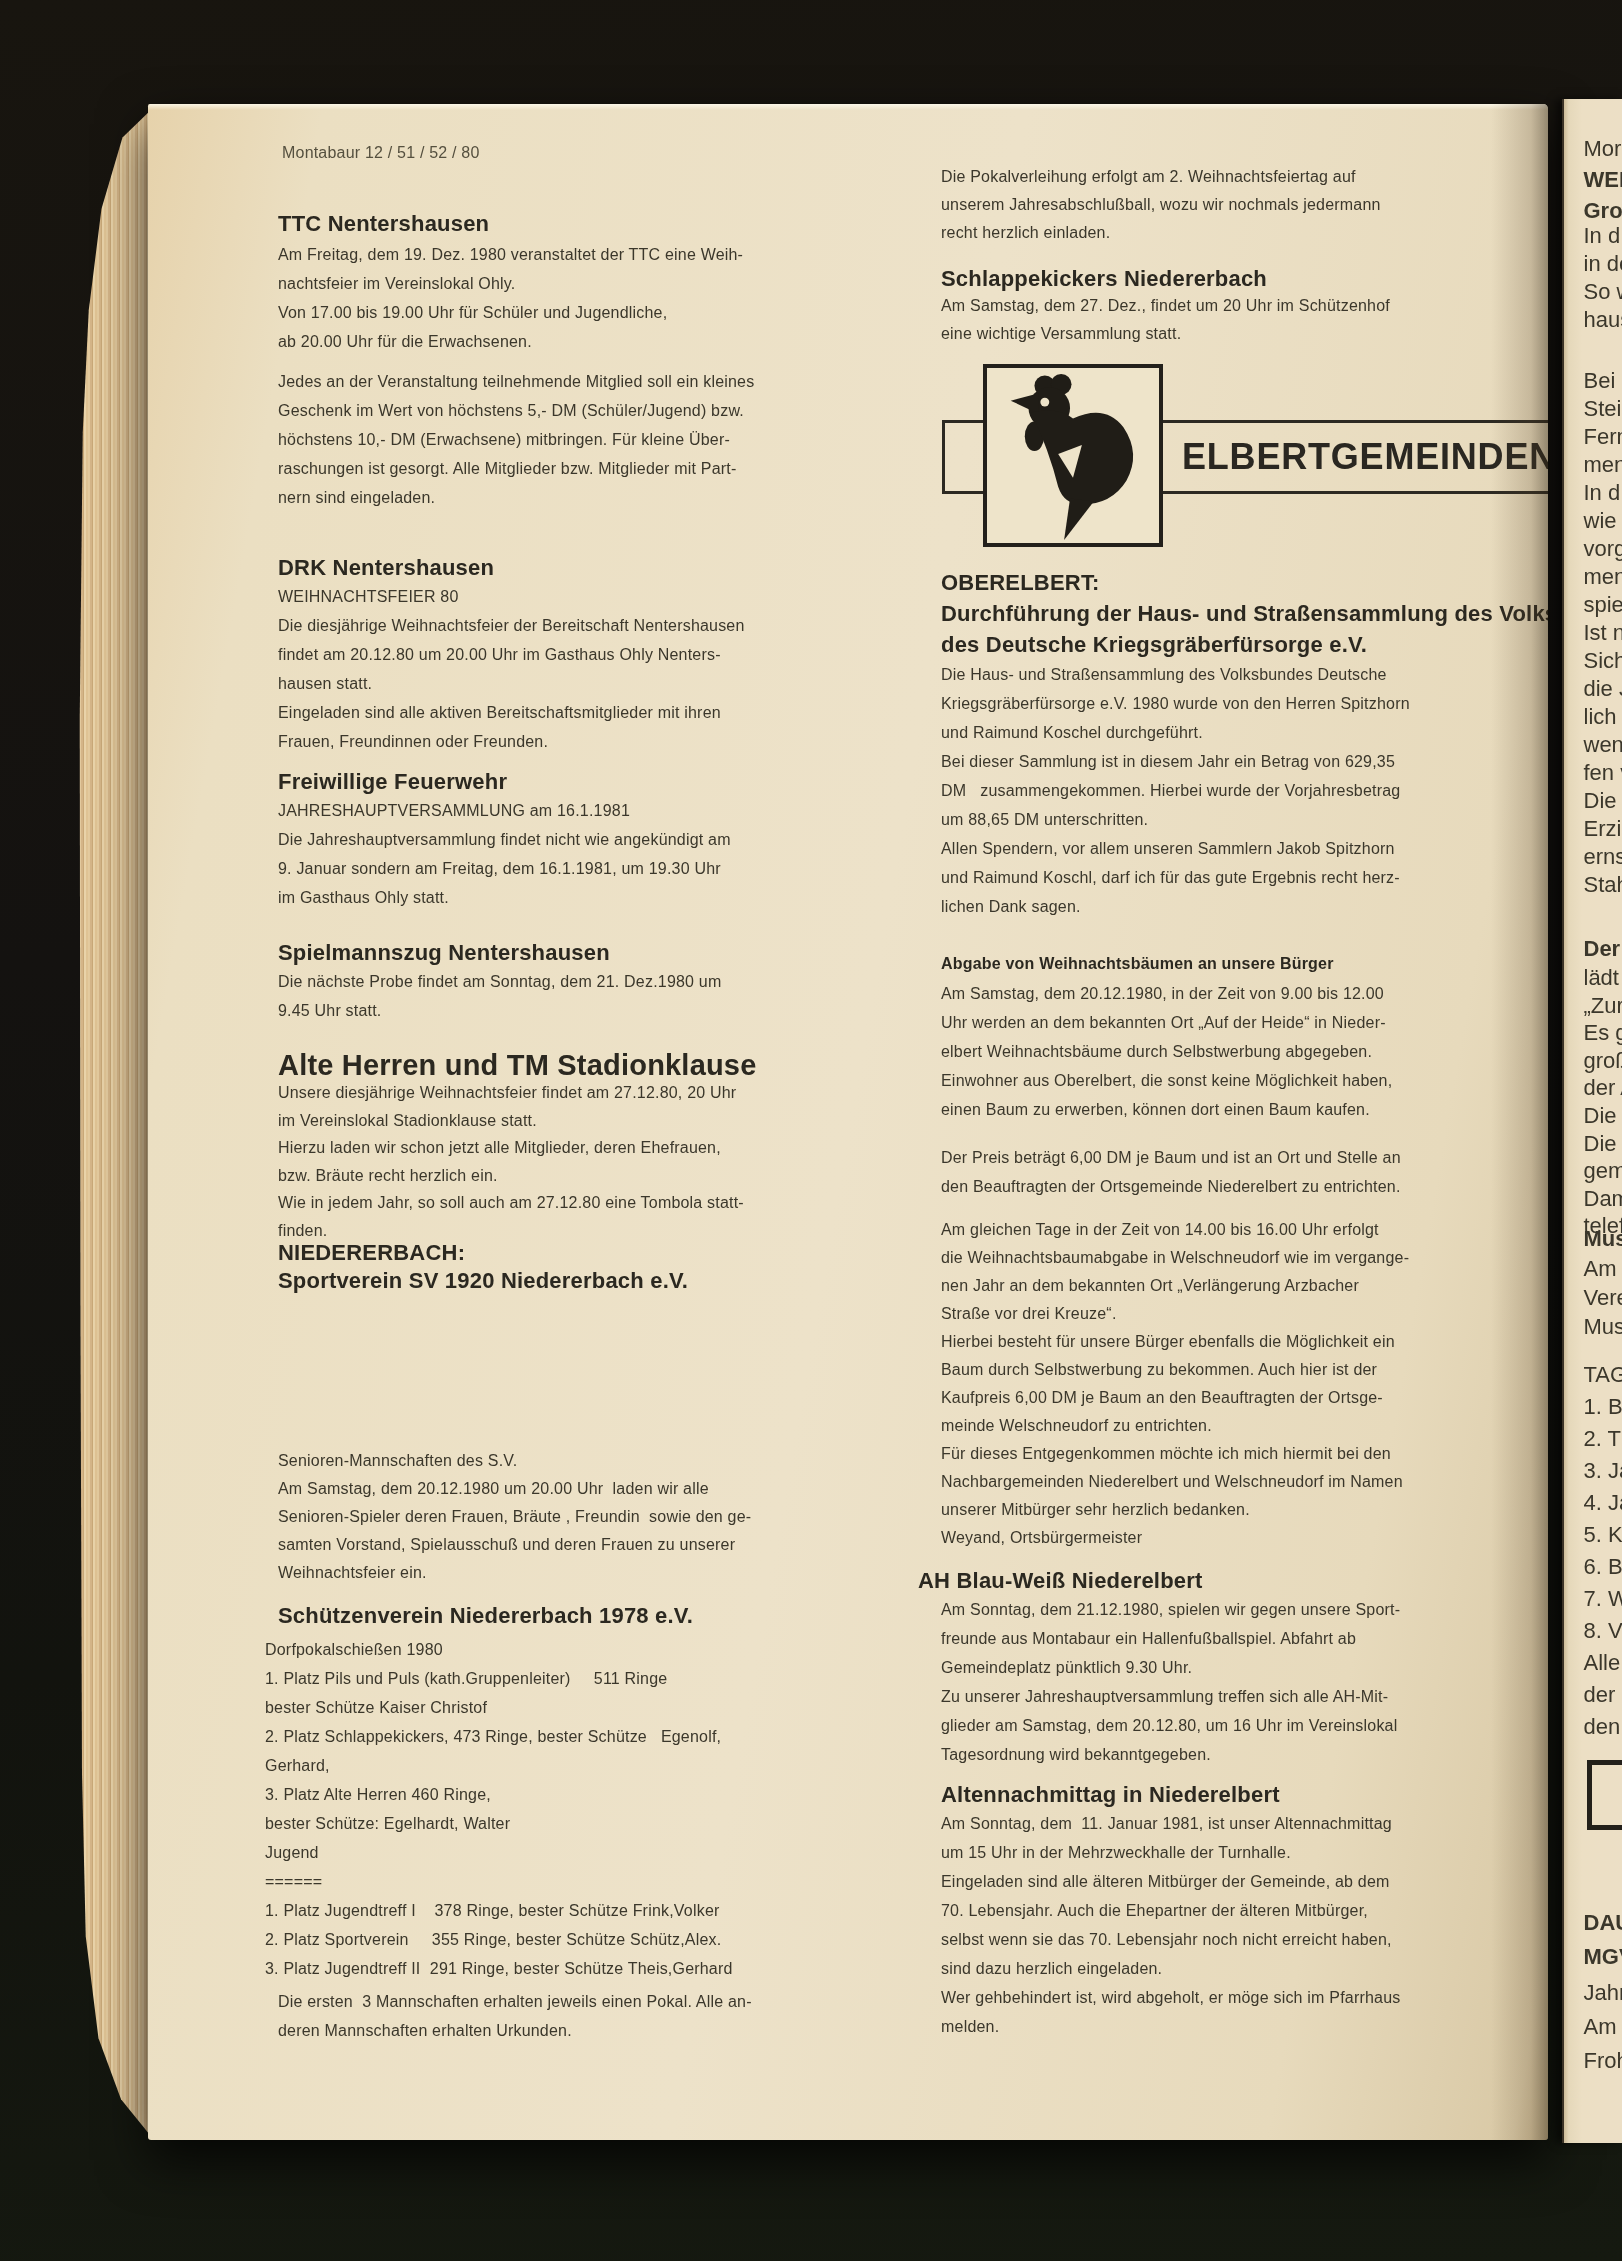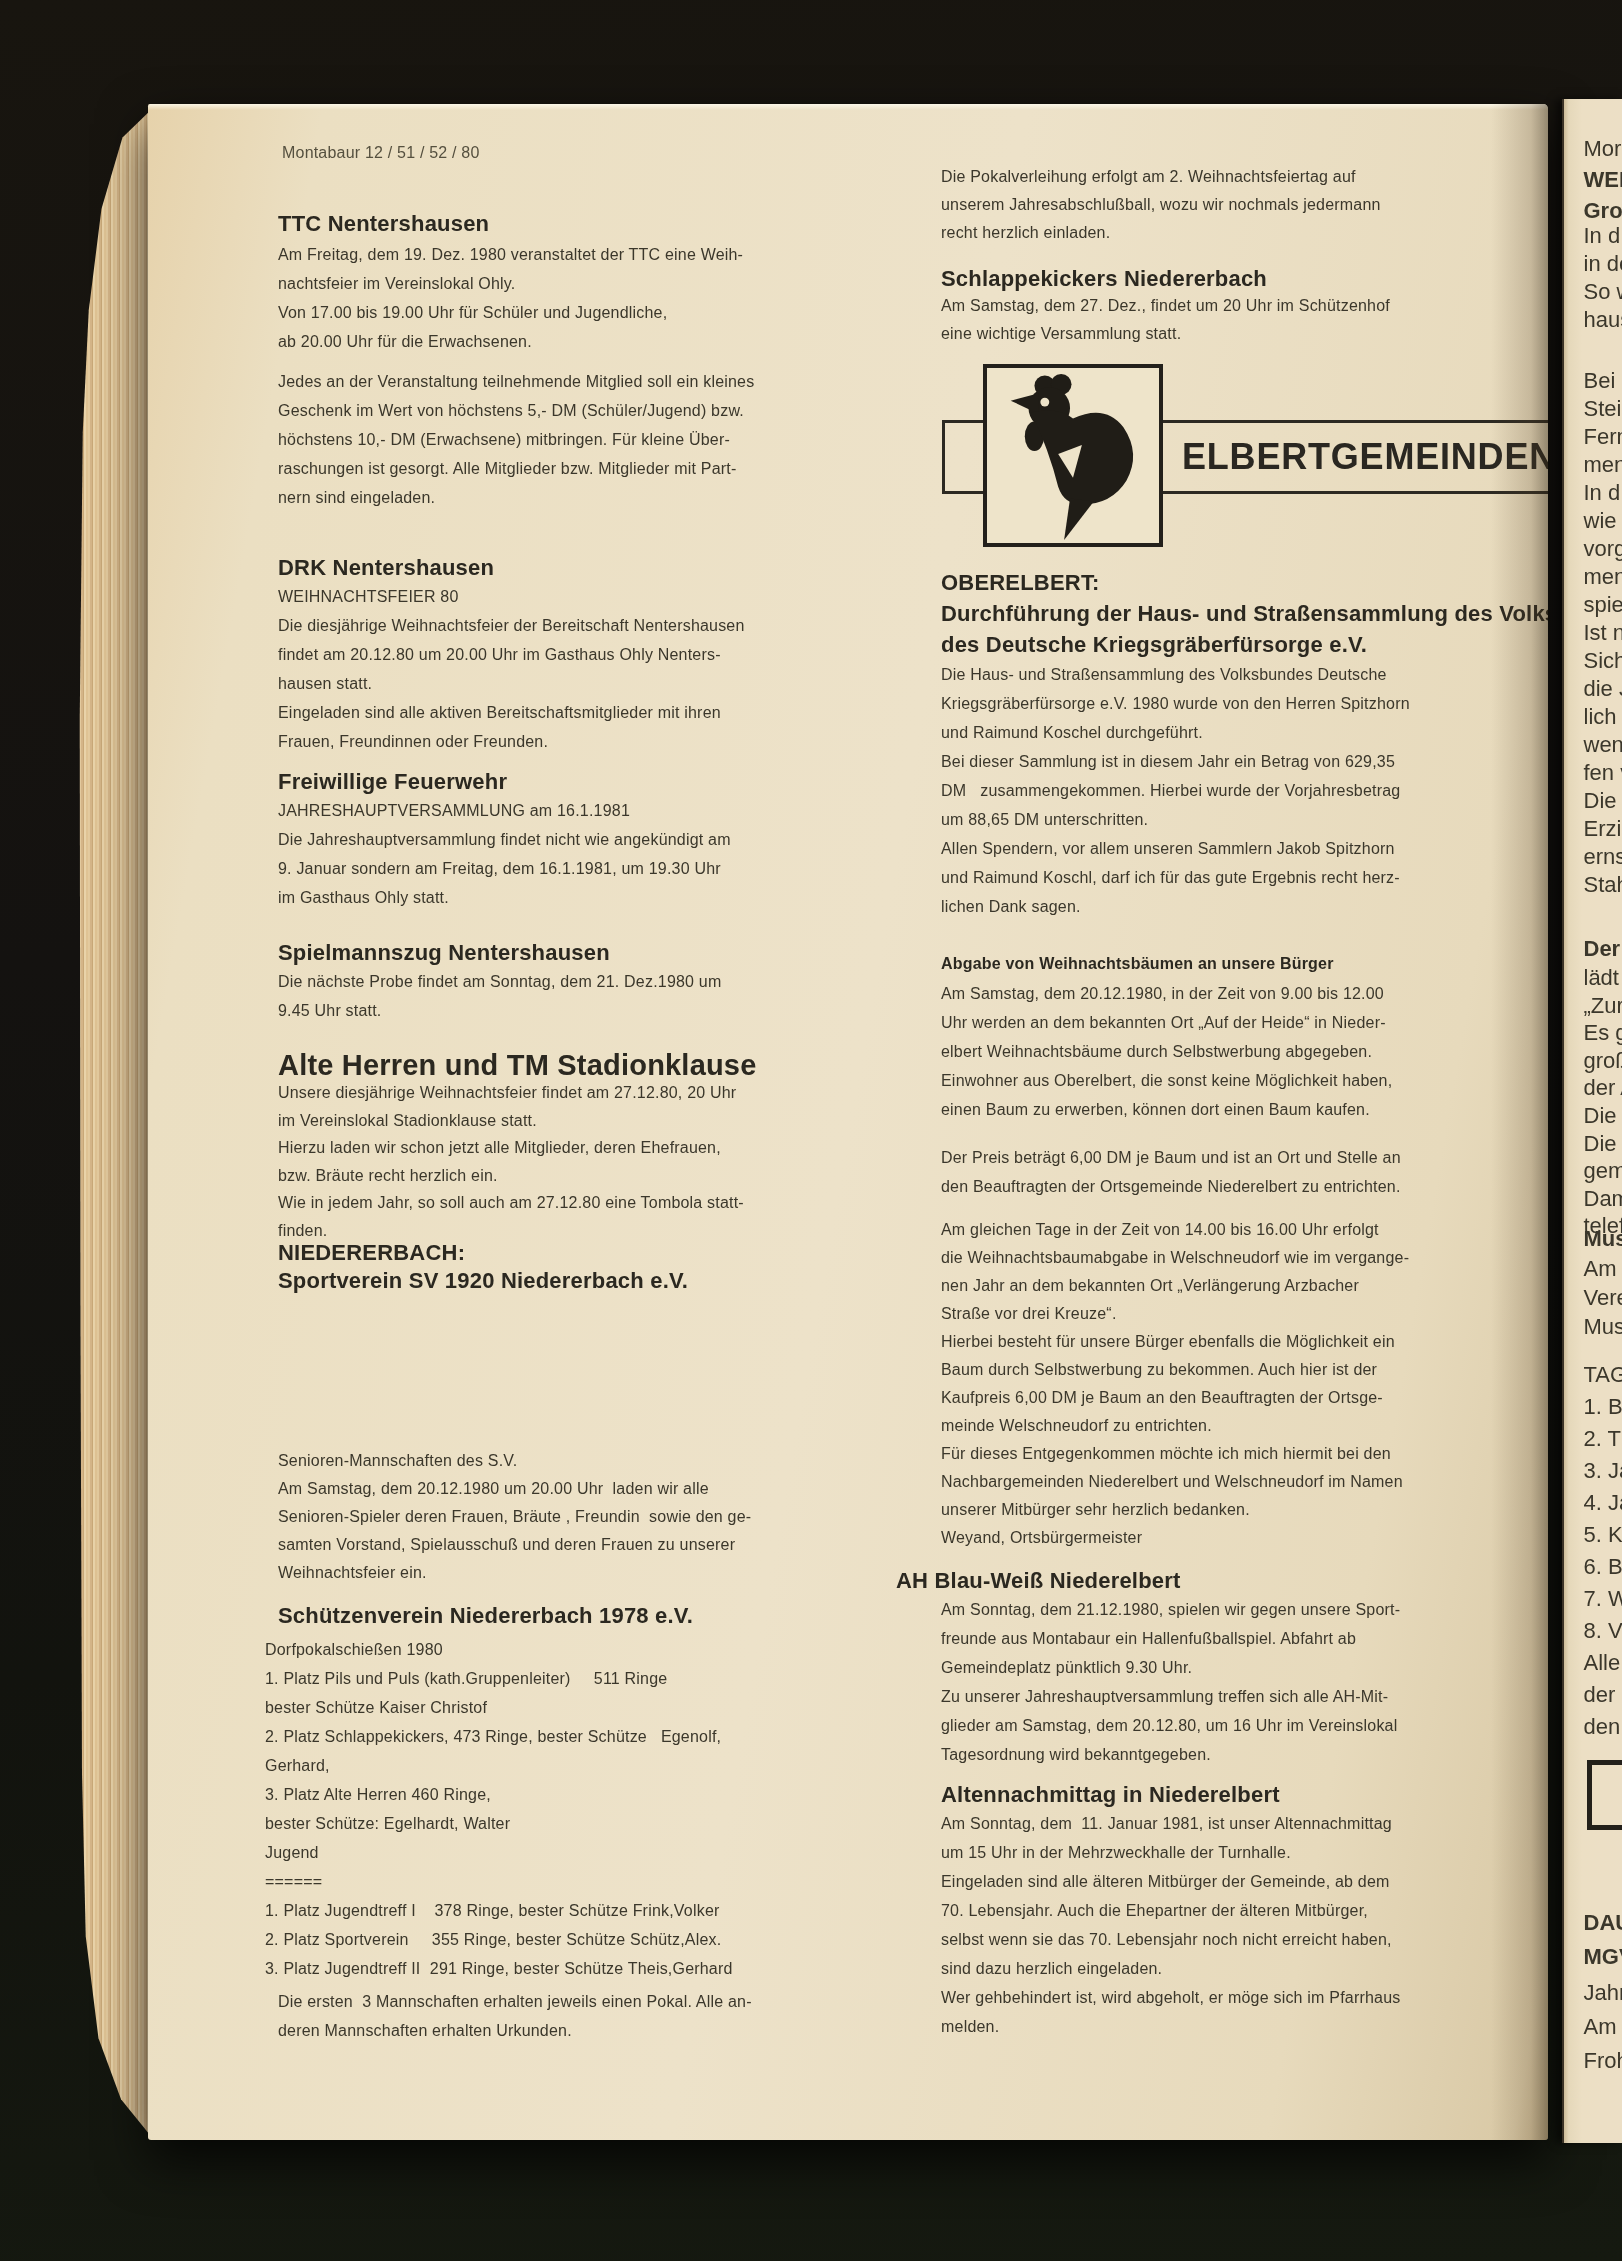--- a/index.html
+++ b/index.html
@@ -178,21 +178,21 @@
 Straße vor drei Kreuze“.
 Hierbei besteht für unsere Bürger ebenfalls die Möglichkeit ein
 Baum durch Selbstwerbung zu bekommen. Auch hier ist der
 Kaufpreis 6,00 DM je Baum an den Beauftragten der Ortsge-
 meinde Welschneudorf zu entrichten.
 Für dieses Entgegenkommen möchte ich mich hiermit bei den
 Nachbargemeinden Niederelbert und Welschneudorf im Namen
 unserer Mitbürger sehr herzlich bedanken.
 Weyand, Ortsbürgermeister</div>
 
-  <div class="txt b" style="left:748px;top:1462px;font-size:22px">AH Blau-Weiß Niederelbert</div>
+  <div class="txt b" style="left:770px;top:1462px;font-size:22px">AH Blau-Weiß Niederelbert</div>
   <div class="txt" style="left:793px;top:1491px">Am Sonntag, dem 21.12.1980, spielen wir gegen unsere Sport-
 freunde aus Montabaur ein Hallenfußballspiel. Abfahrt ab
 Gemeindeplatz pünktlich 9.30 Uhr.
 Zu unserer Jahreshauptversammlung treffen sich alle AH-Mit-
 glieder am Samstag, dem 20.12.80, um 16 Uhr im Vereinslokal
 Tagesordnung wird bekanntgegeben.</div>
 
   <div class="txt b" style="left:793px;top:1676px;font-size:22px">Altennachmittag in Niederelbert</div>
   <div class="txt" style="left:793px;top:1705px">Am Sonntag, dem  11. Januar 1981, ist unser Altennachmittag
 um 15 Uhr in der Mehrzweckhalle der Turnhalle.

